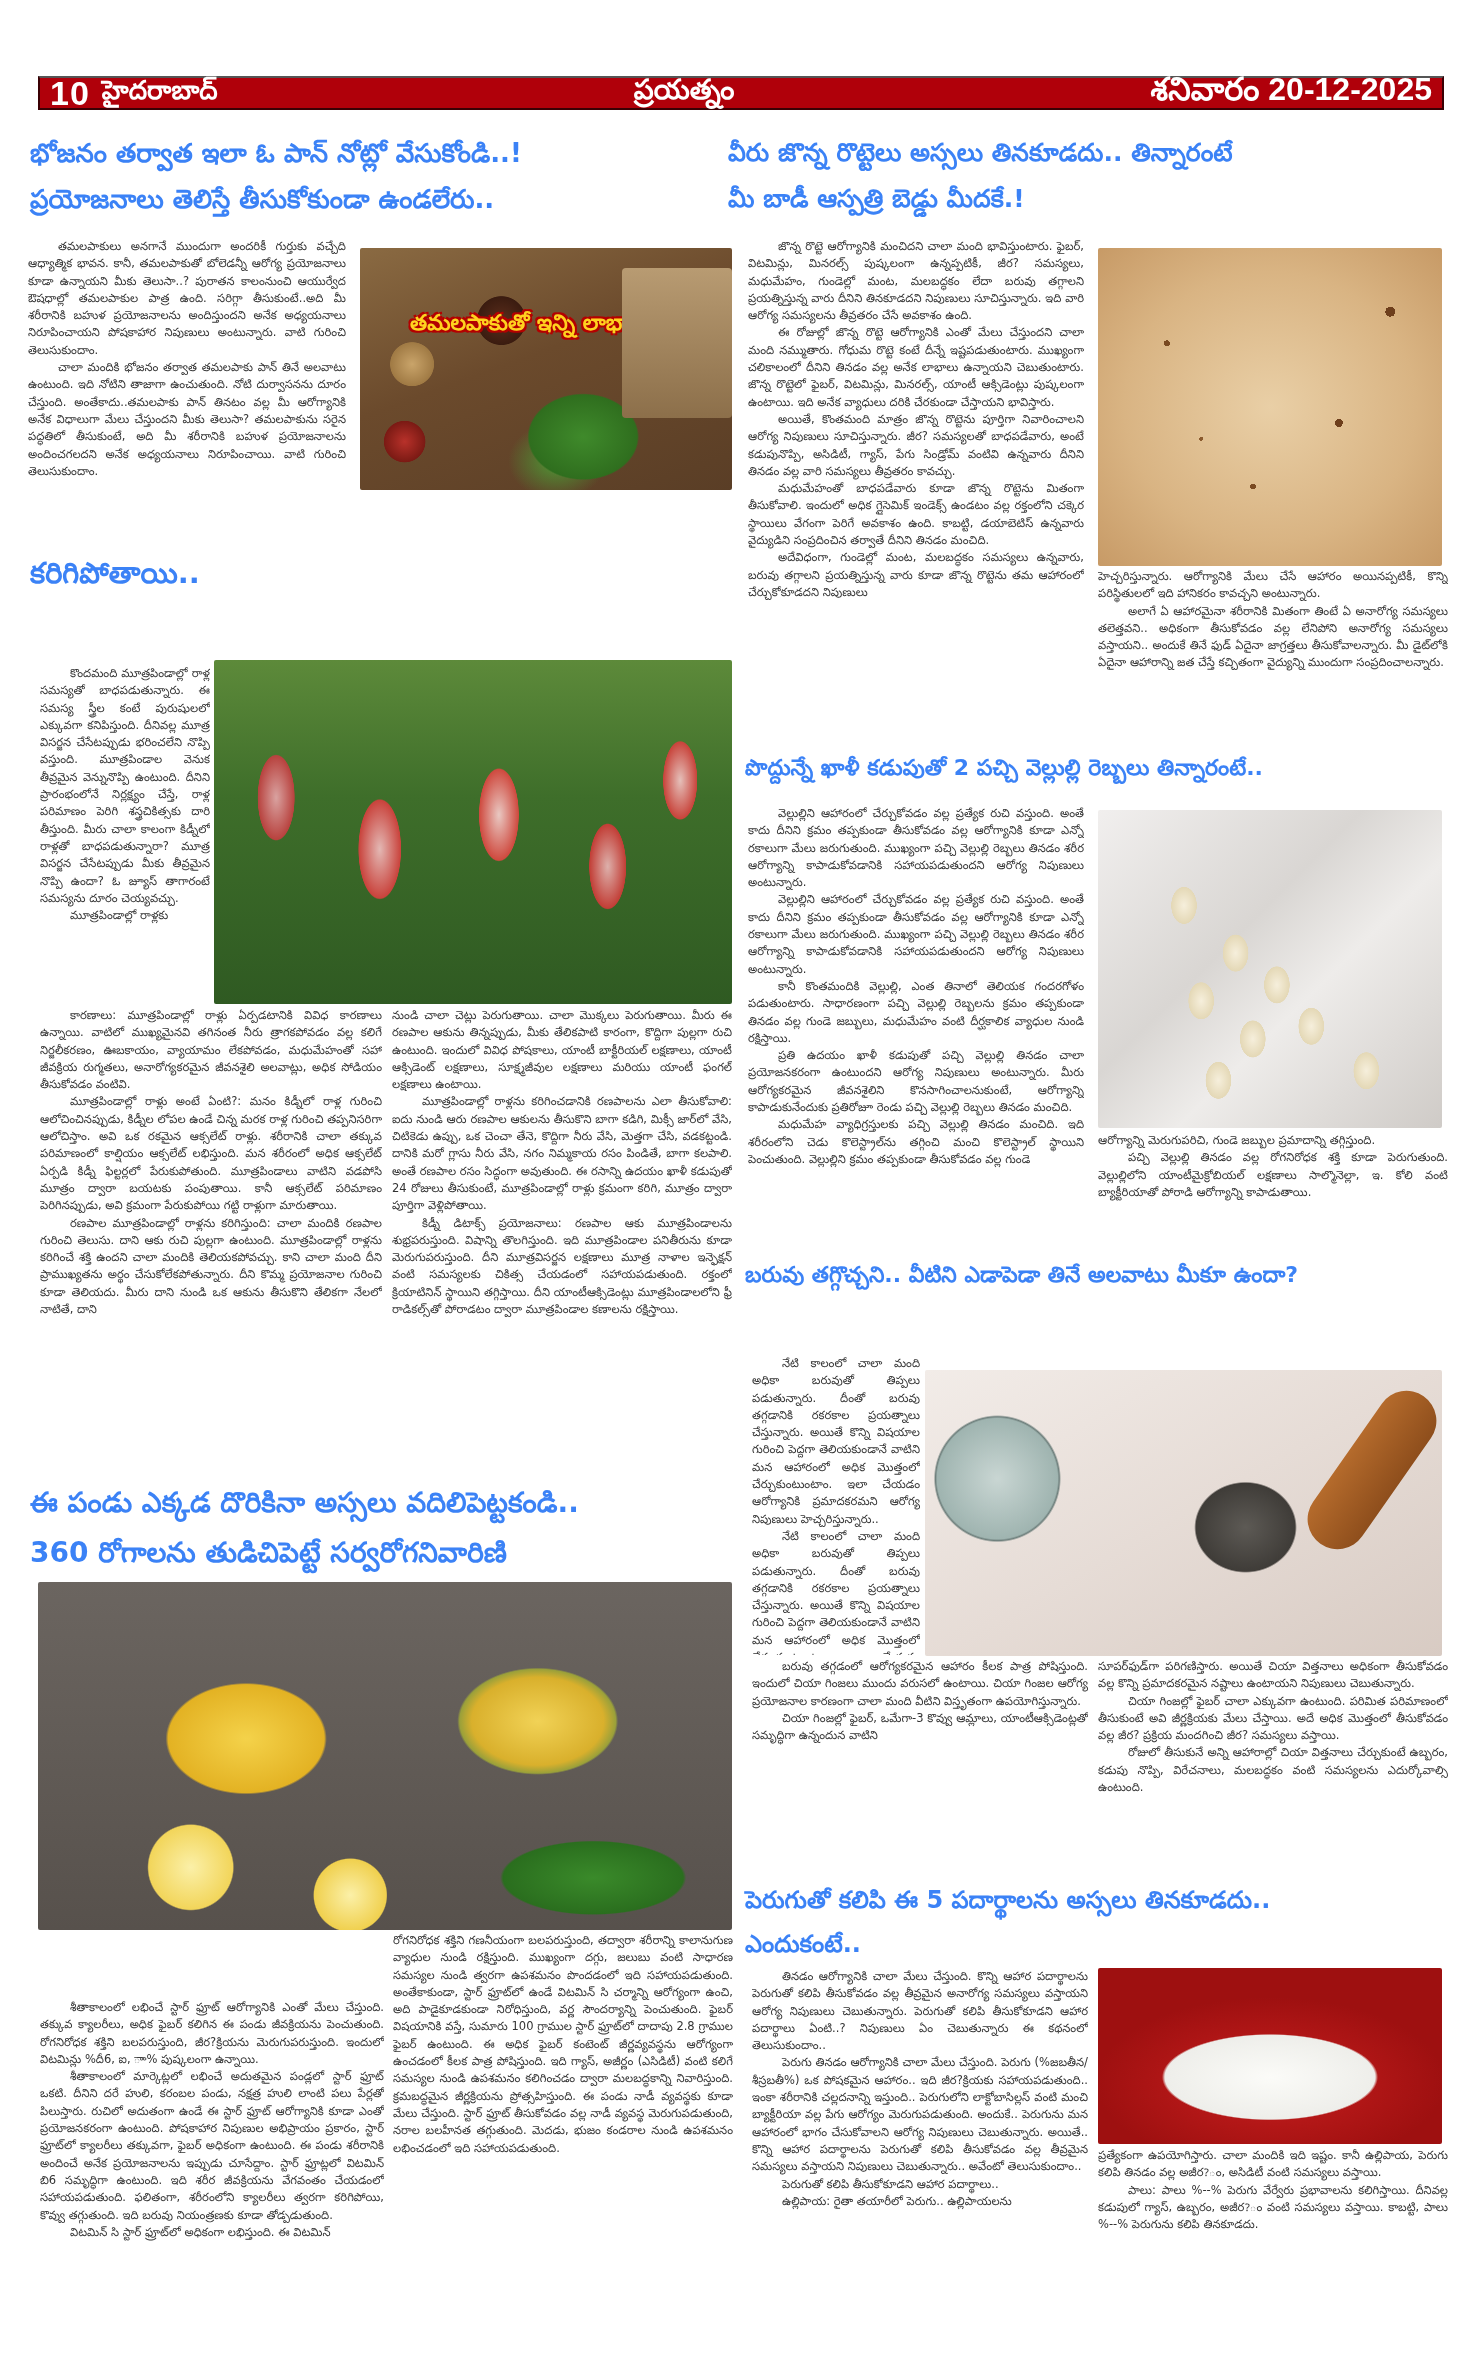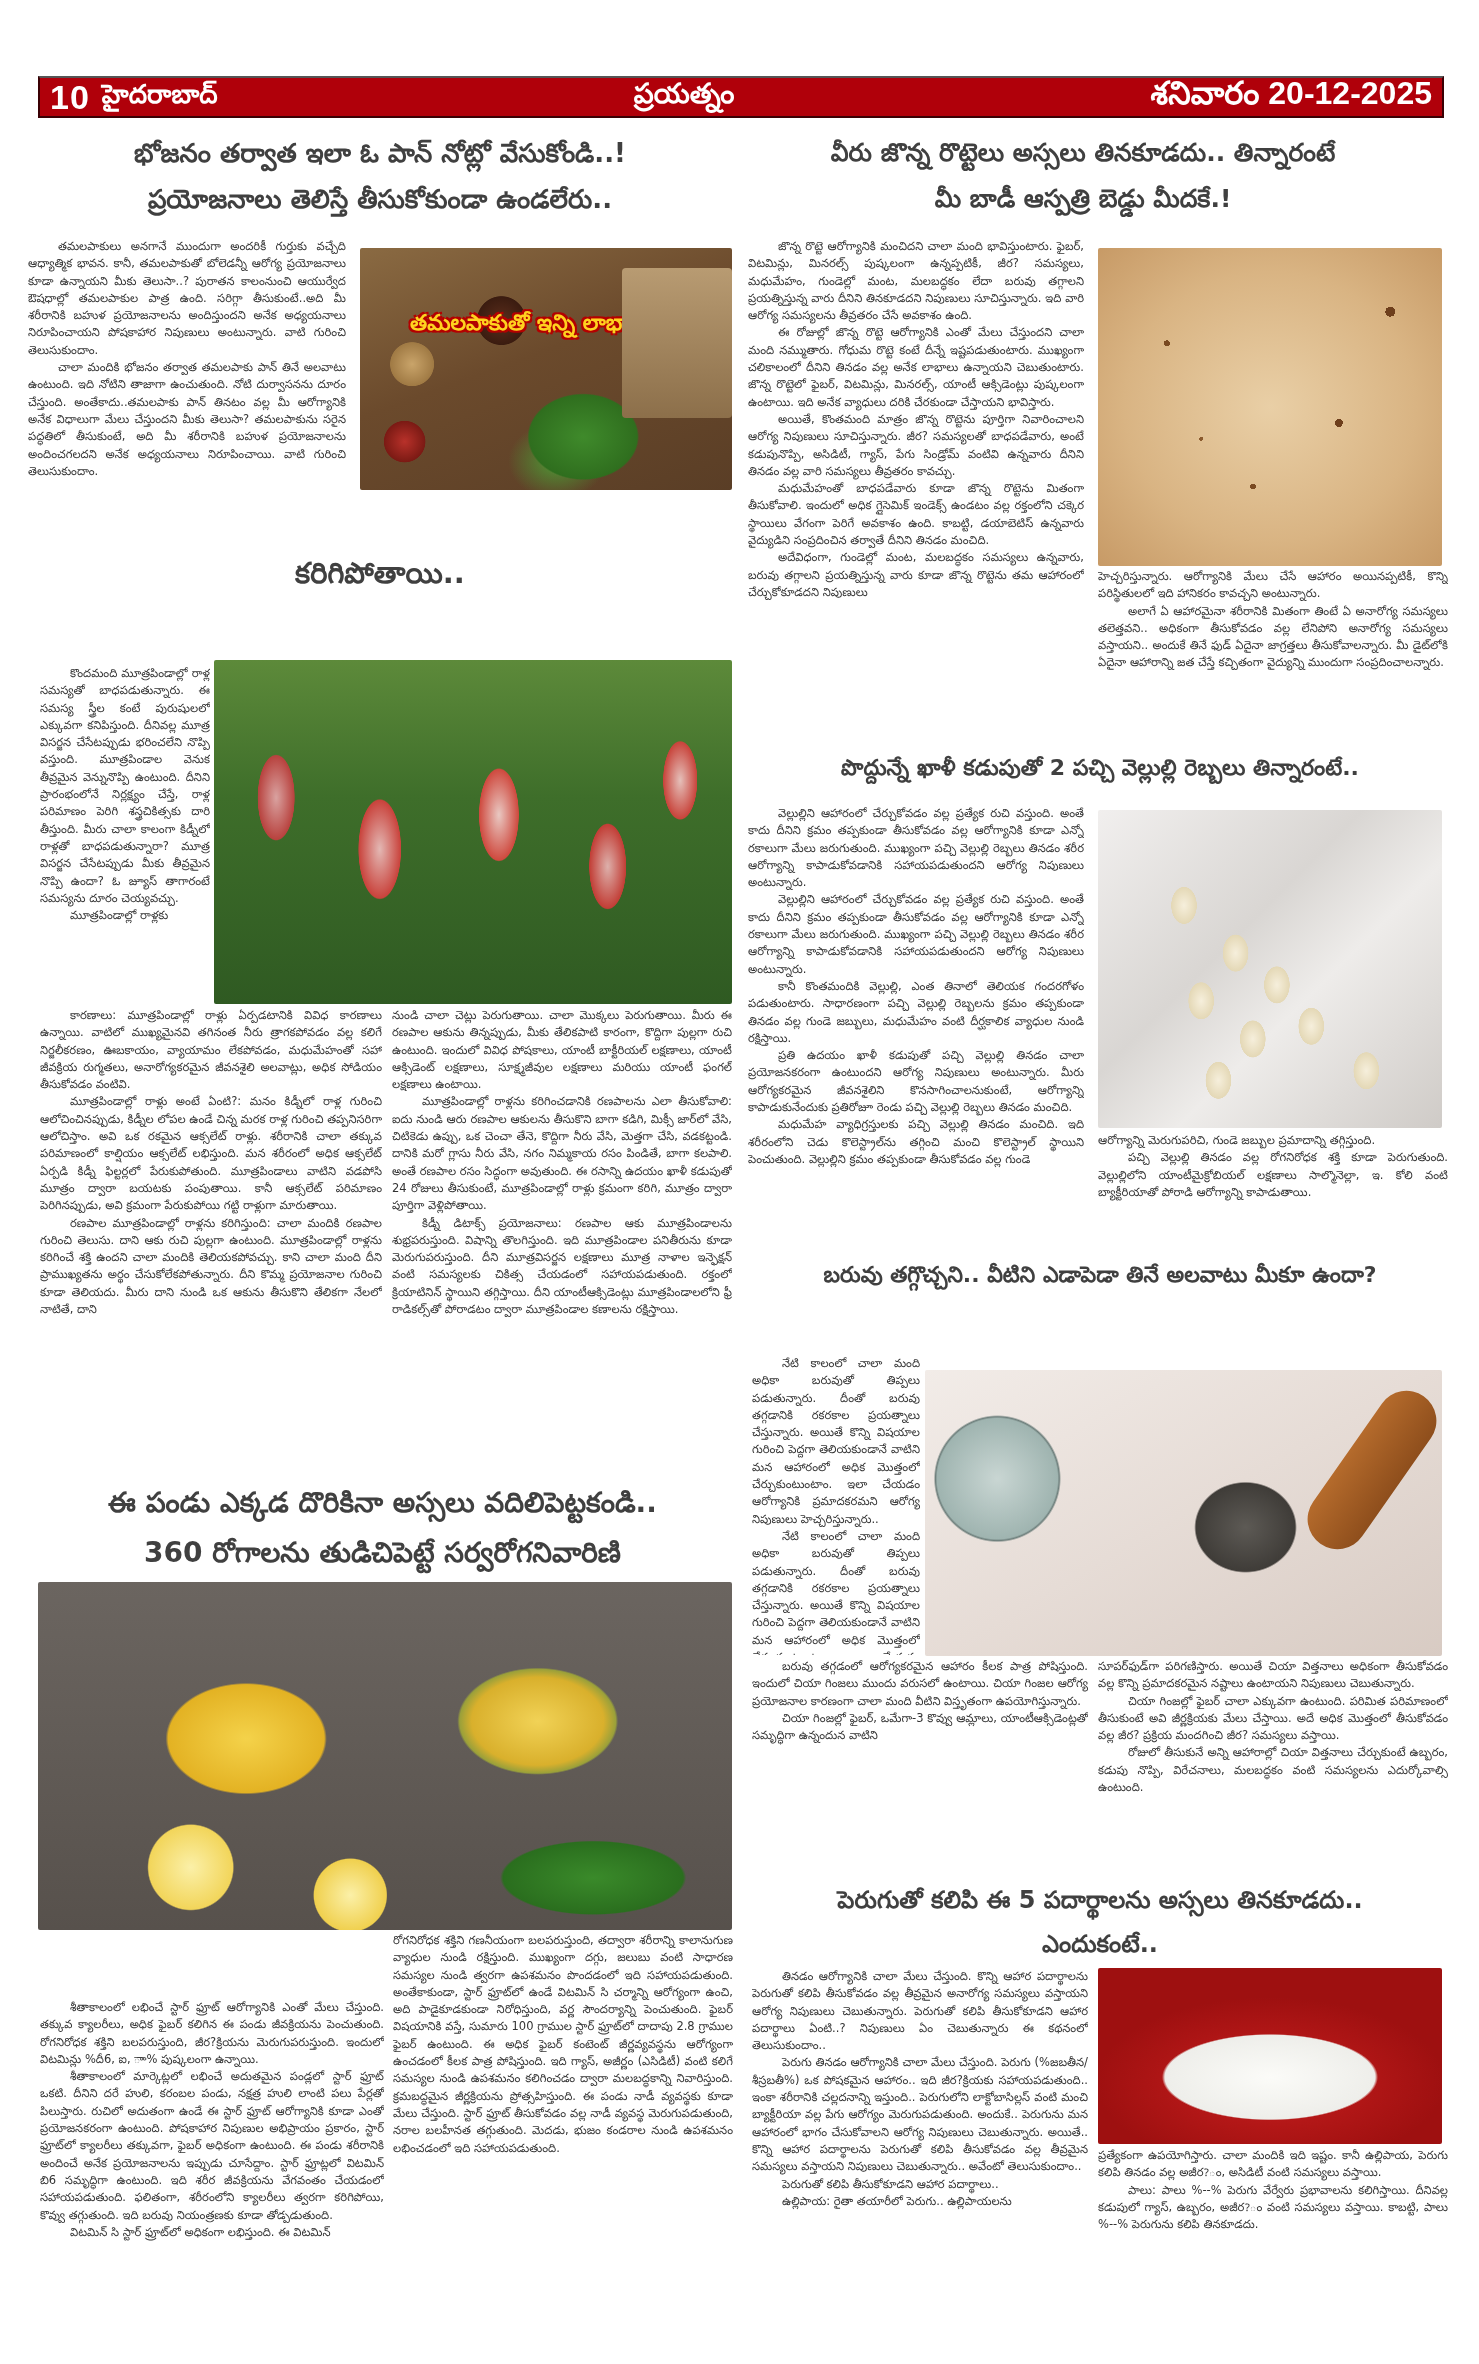--- a/index.html
+++ b/index.html
@@ -1,24 +1,24 @@
 <!DOCTYPE html>
 <html><head>
 <meta charset="utf-8">
 <style>
 *{box-sizing:border-box;margin:0;padding:0}
 html,body{width:1479px;height:2364px;background:#fff;overflow:hidden}
 body{position:relative;font-family:"DejaVu Sans",sans-serif;color:#222}
-.masthead{position:absolute;left:38px;top:76px;width:1406px;height:42px;background:#b0000a;border:2px solid #3a0004;border-top-color:#555;display:flex;align-items:center;justify-content:space-between;padding:0 10px;color:#fff;font-family:"Liberation Sans",sans-serif;font-weight:bold}
+.masthead{position:absolute;left:38px;top:76px;width:1406px;height:34px;background:#b0000a;border:2px solid #3a0004;border-top-color:#555;display:flex;align-items:center;justify-content:space-between;padding:0 10px;color:#fff;font-family:"Liberation Sans",sans-serif;font-weight:bold}
 .masthead .left{display:flex;align-items:center;gap:12px}
 .masthead .pg{font-size:34px;letter-spacing:1px}
 .masthead .city{font-size:26px}
 .masthead .paper{font-size:28px}
 .masthead .date{font-size:32px}
-.hl{position:absolute;text-align:center;font-family:"DejaVu Sans",sans-serif;font-weight:bold;color:#404040;line-height:1.45}
+.hl{position:absolute;text-align:left;font-family:"DejaVu Sans",sans-serif;font-weight:bold;color:#3b82f6;line-height:1.45}
 .body{position:absolute;font-size:11.5px;line-height:17.3px;color:#333;text-align:justify;overflow:hidden}
 .body p{text-indent:30px}
 .img{position:absolute;overflow:hidden;border-radius:2px}
 .overlay-title{position:absolute;left:0;right:0;text-align:center;font-weight:bold;font-size:22px;color:#ffd21f;text-shadow:2px 2px 0 #b40000,-2px -2px 0 #b40000,2px -2px 0 #b40000,-2px 2px 0 #b40000}
 .cap{position:absolute;font-size:11.5px;line-height:17.3px;color:#333;text-align:justify;overflow:hidden}
 .cap p{text-indent:30px}
 .cap p.first{text-indent:0}
 </style>
 </head>
 <body>

